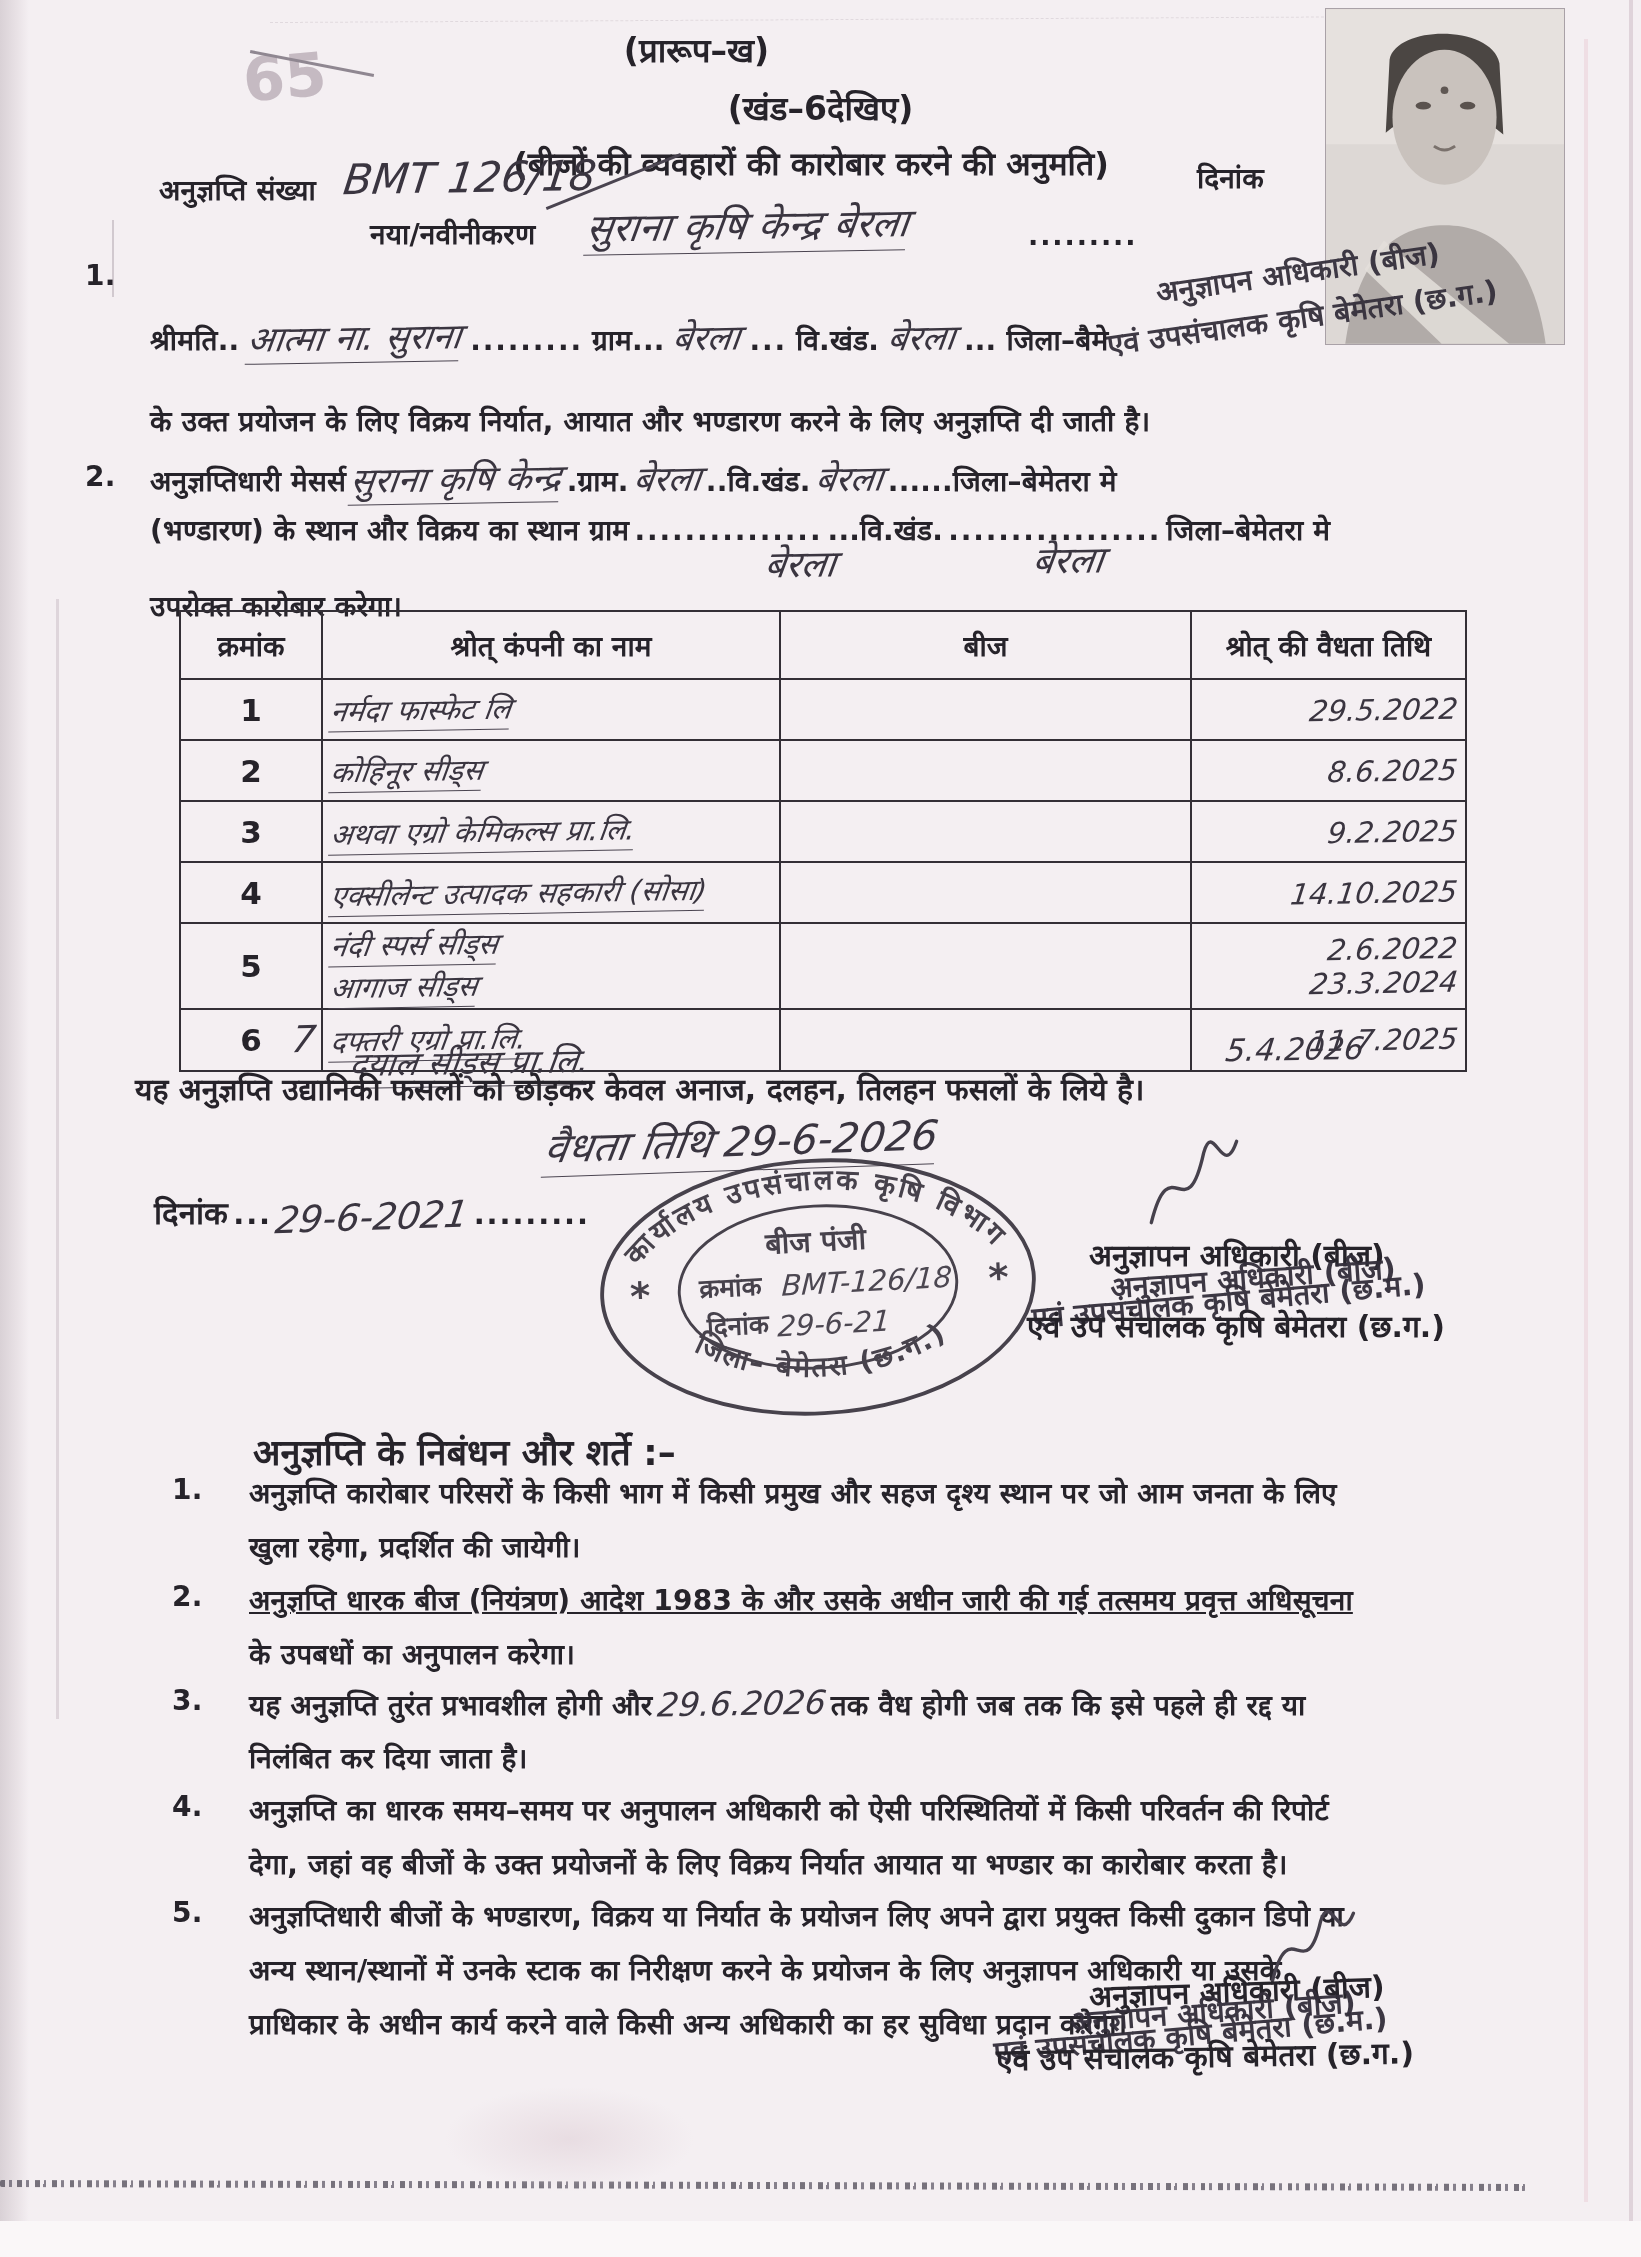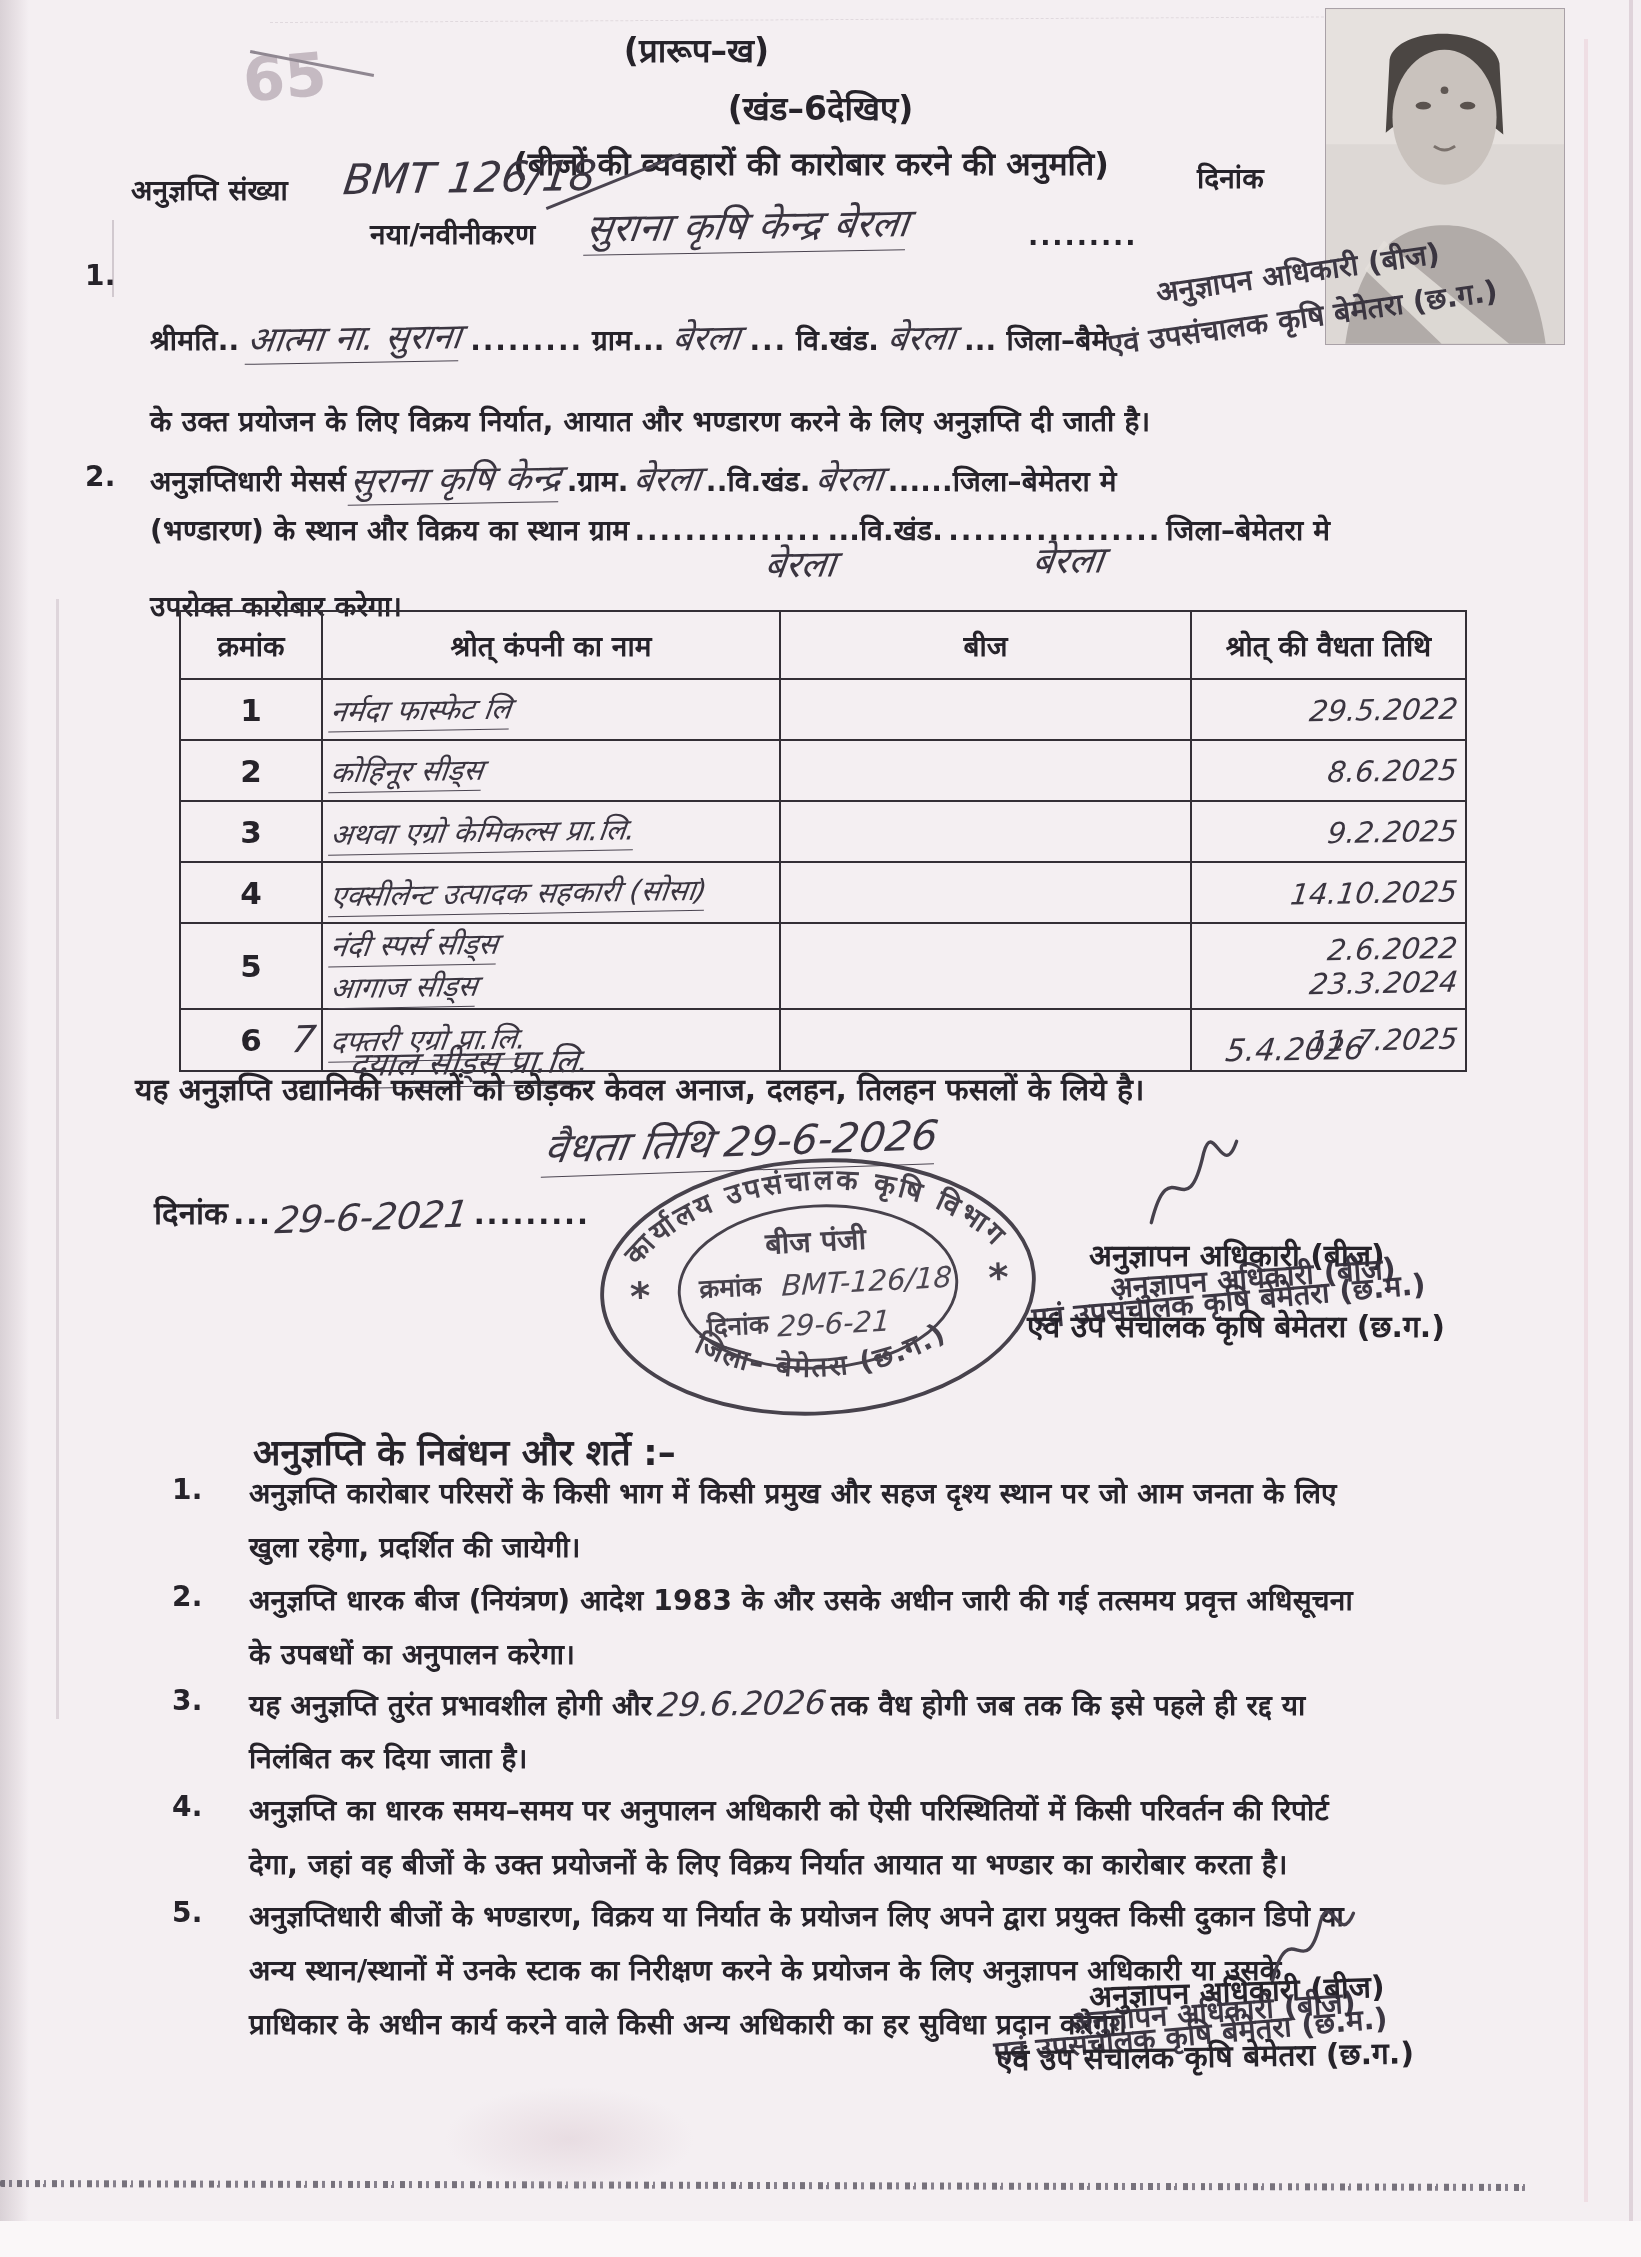--- a/index.html
+++ b/index.html
@@ -74,21 +74,21 @@
       <path d="M20,347 C34,248 78,224 123,224 C168,224 214,250 228,347 Z" fill="#b1aba8"></path>
       <path d="M60,240 L190,347 L120,347 L40,270 Z" fill="#e4dfdb" opacity=".85"></path>
     </svg>
   </div>
 
   <div class="abs stamp-ink" style="left:1157px;top:238px;width:483px;transform:rotate(-8deg);font-weight:bold;font-size:29px;opacity:.94;">
     <div class="line">अनुज्ञापन अधिकारी (बीज)</div>
     <div class="line" style="margin-left:-56px;margin-top:5.8px;">एवं उपसंचालक कृषि बेमेतरा (छ.ग.)</div>
   </div>
 
-  <div class="abs printed body-text" style="left:131px;top:170px;">अनुज्ञप्ति संख्या</div>
+  <div class="abs printed body-text" style="left:159px;top:170px;">अनुज्ञप्ति संख्या</div>
   <div class="abs hw" style="left:344px;top:153px;font-size:42px;">BMT 126/18</div>
   <div class="abs" style="left:541px;top:180px;width:145px;height:2.9px;background:#4a4450;transform:rotate(-22deg);"></div>
   <div class="abs printed body-text" style="left:370px;top:214px;">नया/नवीनीकरण</div>
   <div class="abs hw hw-u" style="left:587px;top:197px;font-size:39px;">सुराना कृषि केन्द्र बेरला</div>
   <div class="abs printed dots" style="left:1028px;top:220px;font-size:27px;">.........</div>
 
   <div class="abs printed body-text" style="left:85px;top:259px;">1.</div>
   <div class="abs line" style="left:150px;top:313px;font-size:28px;">
     <span class="printed body-text">श्रीमति..</span>
     <span class="hw hw-u" style="font-size:35px;">आत्मा ना. सुराना</span>
@@ -231,21 +231,21 @@
   <div class="abs printed stamp-ink" style="left:1031px;top:1280px;font-size:29px;transform:rotate(-5deg);opacity:.95;">एवं उपसंचालक कृषि बेमेतरा (छ.म.)</div>
   <div class="abs printed" style="left:1027px;top:1305px;font-size:30px;">एवं उप संचालक कृषि बेमेतरा (छ.ग.)</div>
 
   <div class="abs printed" style="left:253px;top:1427px;font-size:36px;">अनुज्ञप्ति  के निबंधन और शर्ते :–</div>
 
   <div class="abs printed body-text" style="left:172px;top:1473px;">1.</div>
   <div class="abs printed body-text line" style="left:249px;top:1473px;">अनुज्ञप्ति कारोबार परिसरों के किसी भाग में किसी प्रमुख और सहज दृश्य स्थान पर जो आम जनता के लिए</div>
   <div class="abs printed body-text line" style="left:249px;top:1527px;">खुला  रहेगा, प्रदर्शित की जायेगी।</div>
 
   <div class="abs printed body-text" style="left:172px;top:1580px;">2.</div>
-  <div class="abs printed body-text line" style="left:249px;top:1580px;">अनुज्ञप्ति धारक बीज (नियंत्रण) आदेश 1983 के और उसके अधीन जारी की गई तत्समय प्रवृत्त अधिसूचना</div>
+  <div class="abs printed body-text line" style="left:249px;top:1580px;text-decoration:underline;">अनुज्ञप्ति धारक बीज (नियंत्रण) आदेश 1983 के और उसके अधीन जारी की गई तत्समय प्रवृत्त अधिसूचना</div>
   <div class="abs printed body-text line" style="left:249px;top:1634px;">के उपबधों का अनुपालन करेगा।</div>
 
   <div class="abs printed body-text" style="left:172px;top:1684px;">3.</div>
   <div class="abs line" style="left:249px;top:1684px;">
     <span class="printed body-text">यह अनुज्ञप्ति तुरंत प्रभावशील होगी और</span>
     <span class="hw" style="font-size:33px;">29.6.2026</span>
     <span class="printed body-text">तक वैध होगी जब तक कि इसे पहले ही रद्द या</span>
   </div>
   <div class="abs printed body-text line" style="left:249px;top:1738px;">निलंबित कर दिया जाता है।</div>
 

